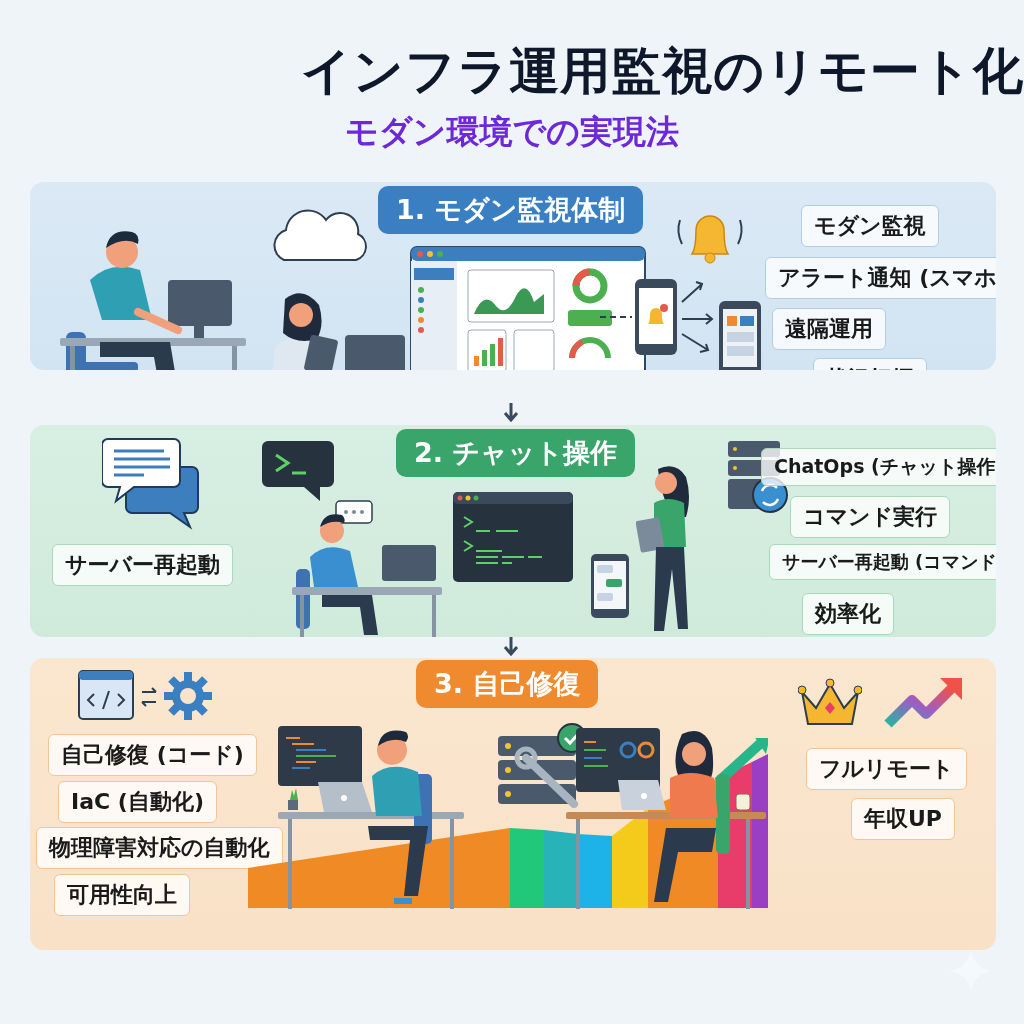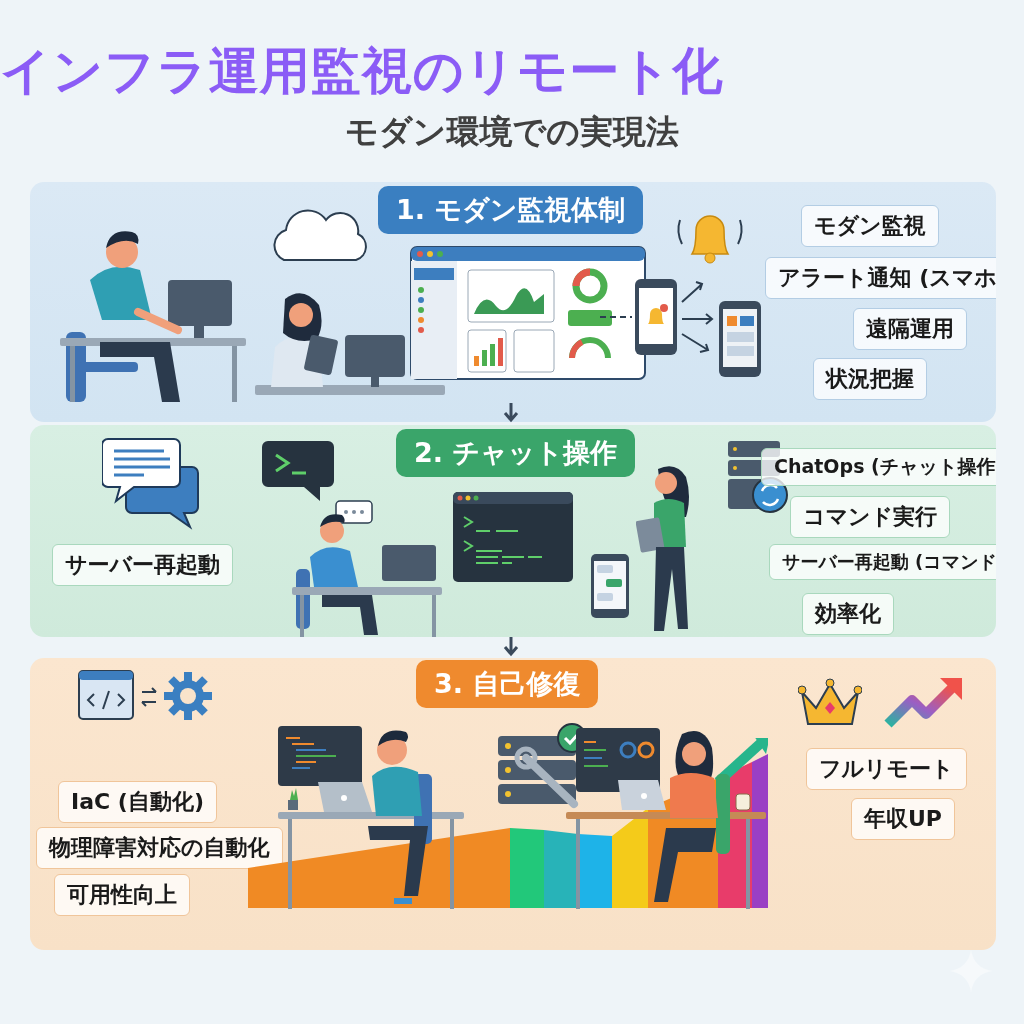--- a/index.html
+++ b/index.html
@@ -5,32 +5,32 @@
   * { box-sizing: border-box; margin: 0; padding: 0; }
   html, body { width: 1024px; height: 1024px; overflow: hidden; }
   body {
     background: #eef4f8;
     font-family: "DejaVu Sans", "Liberation Sans", sans-serif;
     position: relative;
     color: #1c1c1c;
   }
   .title {
     position: absolute; left: 0; top: 38px; width: 1024px;
-    text-align: left; font-size: 50px; font-weight: bold; letter-spacing: 1px;
-    color: #8b5cf6;
+    text-align: right; font-size: 50px; font-weight: bold; letter-spacing: 1px;
+    color: #0f172a;
   }
   .subtitle {
     position: absolute; left: 0; top: 110px; width: 1024px;
-    text-align: center; font-size: 33px; font-weight: bold; color: #404040;
+    text-align: center; font-size: 33px; font-weight: bold; color: #6d28d9;
   }
   .panel {
     position: absolute; left: 30px; width: 966px; border-radius: 14px;
     overflow: hidden;
   }
-  .p1 { top: 182px; height: 240px; background: linear-gradient(180deg,#dbe9f5 0%,#d2e4f2 100%); }
+  .p1 { top: 182px; height: 188px; background: linear-gradient(180deg,#dbe9f5 0%,#d2e4f2 100%); }
   .p2 { top: 425px; height: 212px; background: linear-gradient(180deg,#d8efe3 0%,#cfeadb 100%); }
   .p3 { top: 658px; height: 292px; background: linear-gradient(180deg,#fbe6cf 0%,#f8e1c7 100%); }
   .sec-title {
     position: absolute; color: #fff; font-weight: bold; font-size: 27px;
     padding: 6px 18px; border-radius: 10px; white-space: nowrap;
   }
   .st1 { left: 348px; top: 4px; background: #3a7fc1; }
   .st2 { left: 366px; top: 4px; background: #3aa56a; }
   .st3 { left: 386px; top: 2px; background: #ef8a2e; }
   .tag {
@@ -139,21 +139,21 @@
     <rect x="1" y="1" width="42" height="76" rx="6" fill="#3a4a5c"></rect>
     <rect x="5" y="9" width="34" height="58" fill="#eef2f6"></rect>
     <rect x="9" y="16" width="10" height="10" fill="#ef8a2e"></rect>
       <rect x="22" y="16" width="14" height="10" fill="#3d7ebf"></rect>
     <rect x="9" y="32" width="27" height="10" fill="#c5d3e2"></rect>
       <rect x="9" y="46" width="27" height="10" fill="#c5d3e2"></rect>
   </svg>
 
   <div class="tag" style="left:771px;top:15px;">モダン監視</div>
   <div class="tag" style="left:735px;top:67px;">アラート通知 (スマホ)</div>
-  <div class="tag" style="left:823px;top:118px;">遠隔運用</div>
+  <div class="tag" style="left:742px;top:118px;">遠隔運用</div>
   <div class="tag" style="left:783px;top:168px;">状況把握</div>
 </div>
 
 <svg class="down-arrow" style="top:403px" viewBox="0 0 16 20">
   <path d="M8 0 v16 M2 10 l6 7 l6 -7" stroke="#3a4a5c" stroke-width="3" fill="none"></path>
 </svg>
 
 <div class="panel p2">
   <div class="sec-title st2">2. チャット操作</div>
 
@@ -263,20 +263,21 @@
           <rect x="14" y="-4" width="10" height="8"></rect>
       <rect x="-4" y="-24" width="8" height="10" transform="rotate(45)"></rect>
           <rect x="-4" y="-24" width="8" height="10" transform="rotate(135)"></rect>
           <rect x="-4" y="-24" width="8" height="10" transform="rotate(225)"></rect>
           <rect x="-4" y="-24" width="8" height="10" transform="rotate(315)"></rect>
         </g>
       <circle r="8" fill="#f9e3ca"></circle>
     </g>
   </svg>
 
+  <div class="tag" style="left:18px;top:68px;">自己修復 (コード)</div>
   <div class="tag" style="left:28px;top:115px;">IaC (自動化)</div>
   <div class="tag" style="left:24px;top:208px;">可用性向上</div>
   <div class="tag" style="left:6px;top:161px;">物理障害対応の自動化</div>
 
   <svg class="abs" style="left:218px;top:80px" width="520" height="170">
     <polygon points="0,170 0,130 262,90 262,170" fill="#f08a24"></polygon>
     <polygon points="262,90 296,92 296,170 262,170" fill="#22c87a"></polygon>
     <polygon points="296,92 330,96 330,170 296,170" fill="#28b3b8"></polygon>
     <polygon points="330,96 364,98 364,170 330,170" fill="#1eb3e8"></polygon>
     <polygon points="364,98 400,70 400,170 364,170" fill="#f4cb1a"></polygon>

